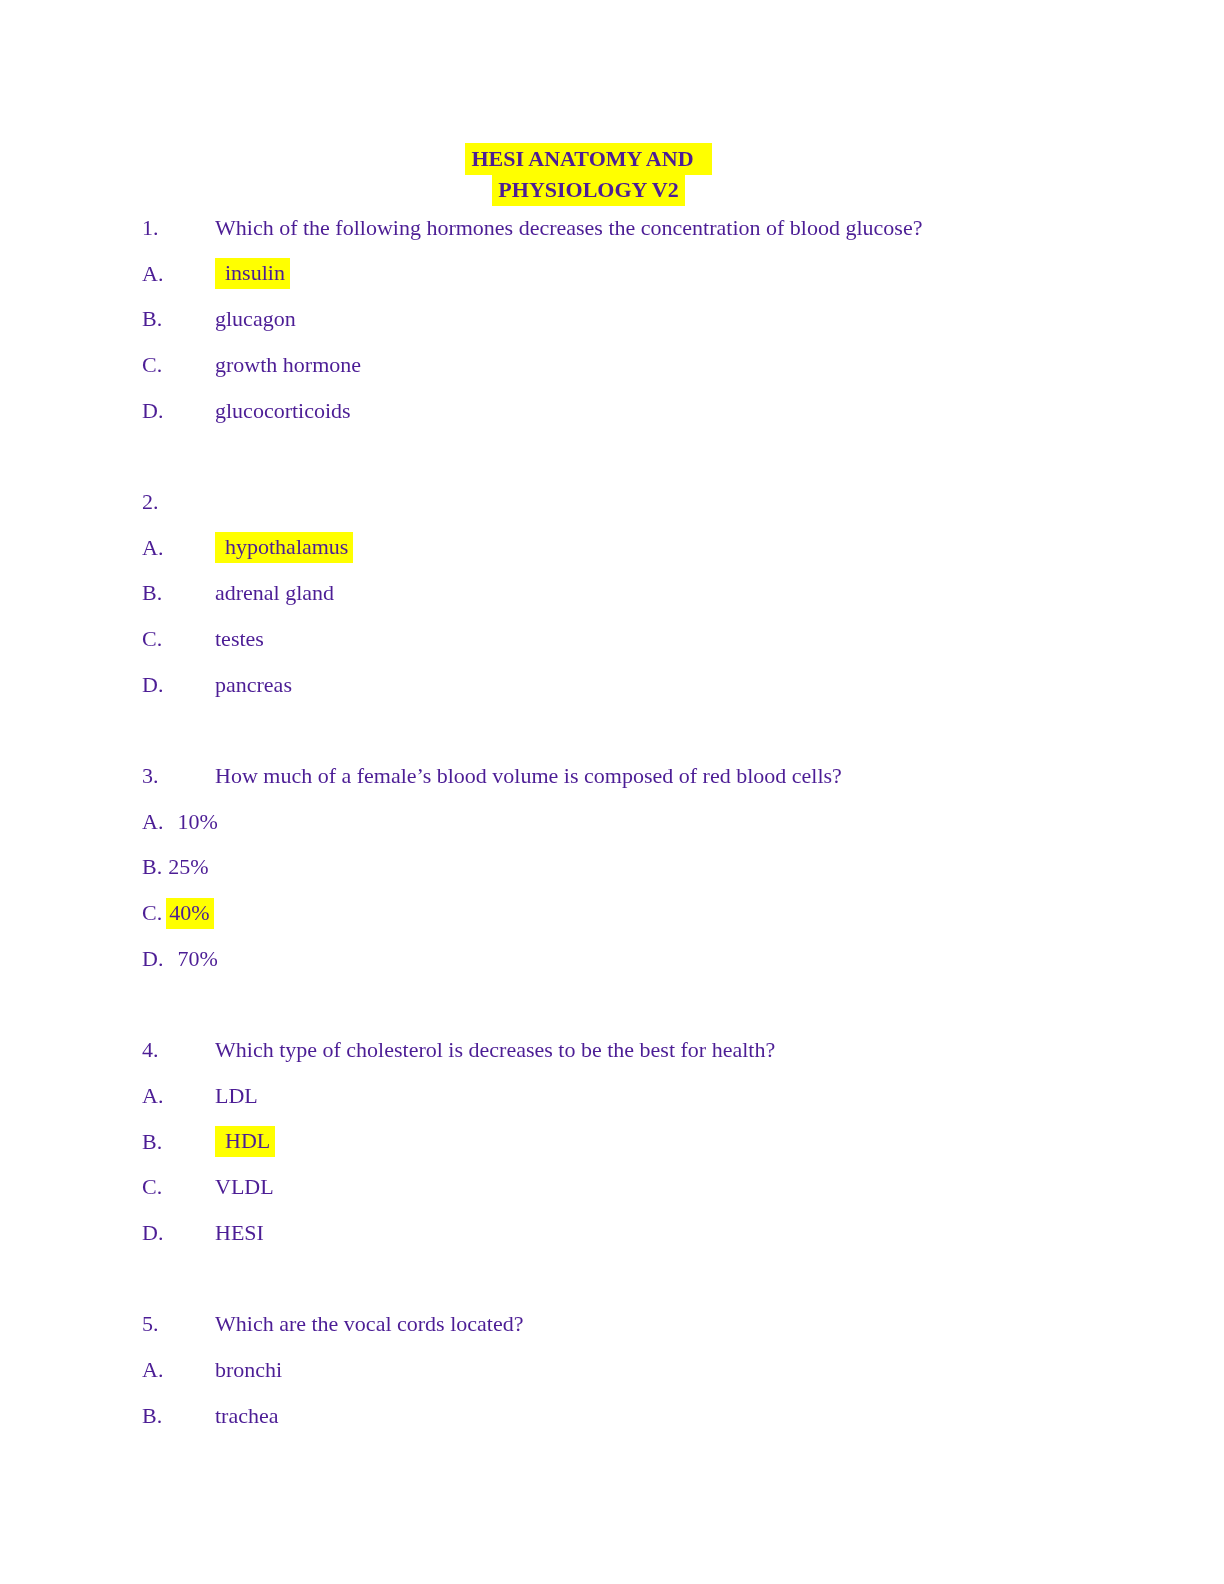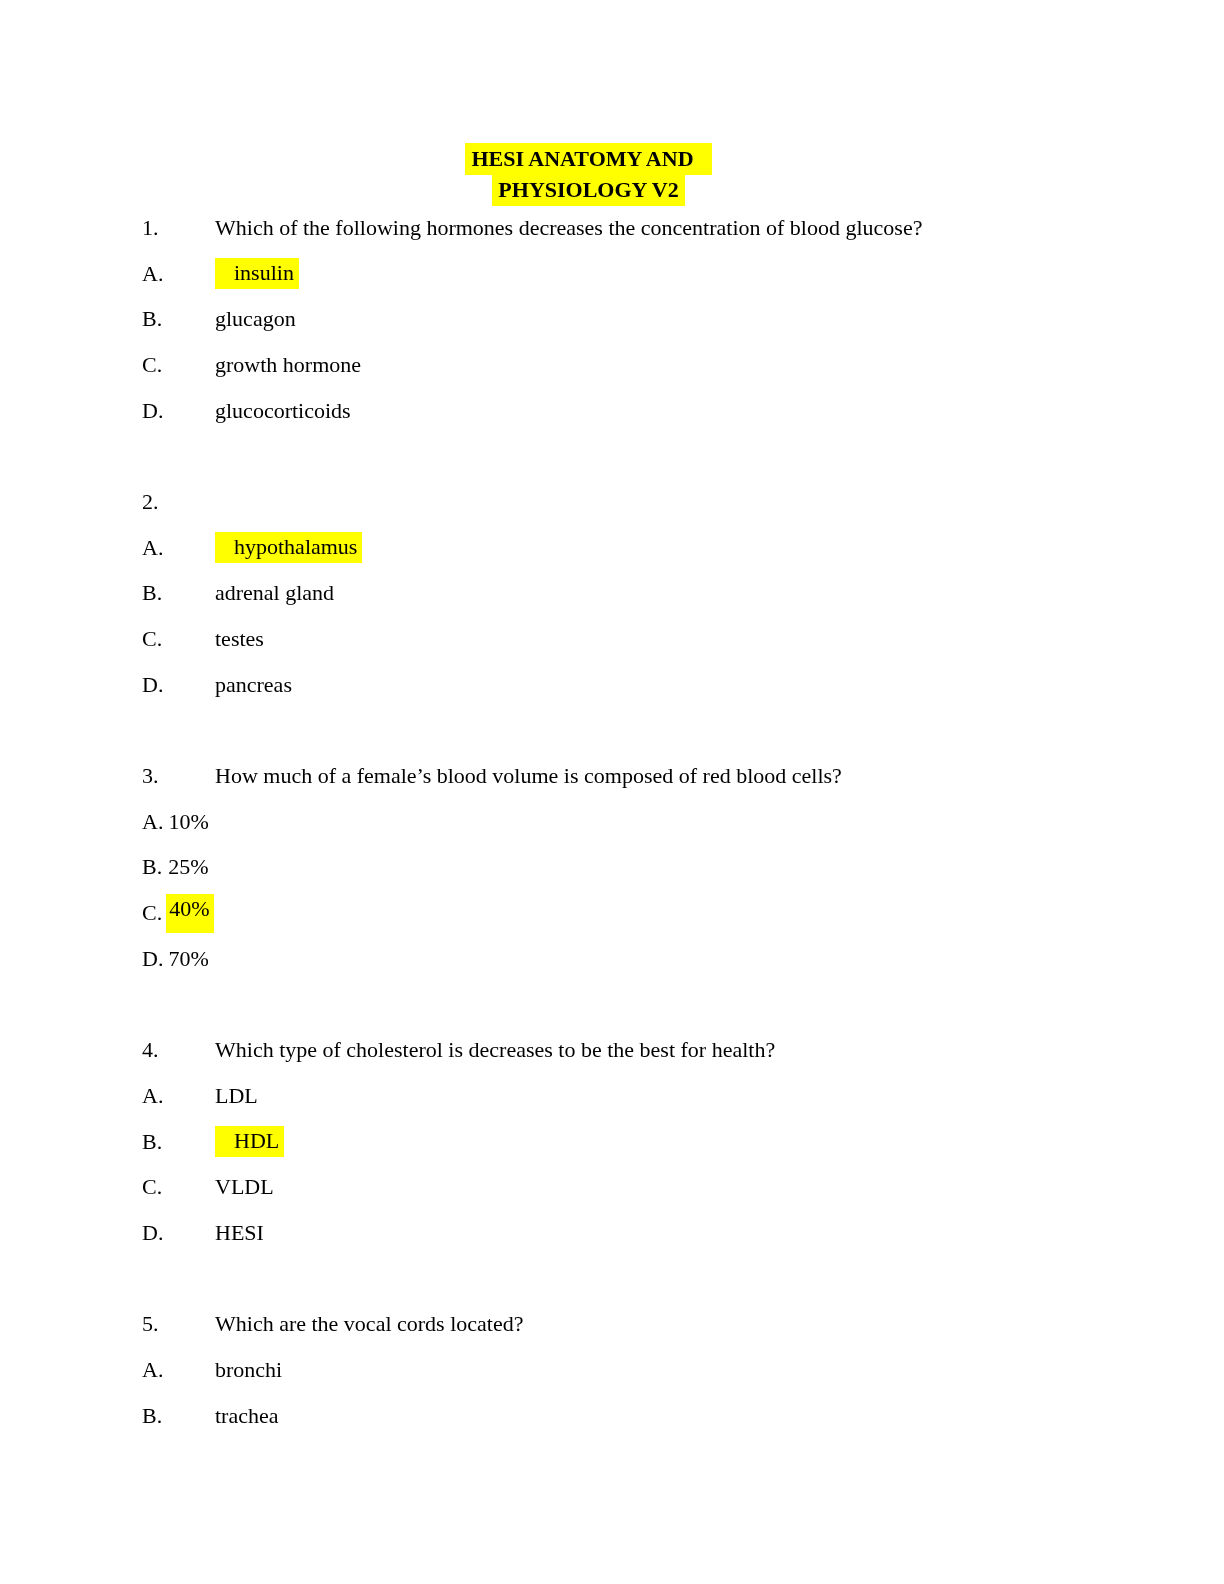--- a/index.html
+++ b/index.html
@@ -5,21 +5,21 @@
   html, body {
     margin: 0;
     padding: 0;
     background: #ffffff;
   }
   .page {
     position: relative;
     width: 1224px;
     height: 1584px;
     background: #ffffff;
-    color: #000000;
+    color: #4c1d95;
     font-family: "Liberation Serif", "DejaVu Serif", serif;
     font-size: 22px;
     box-sizing: border-box;
     padding-top: 143px;
     overflow: hidden;
   }
   .title-block {
     margin-left: 143px;
     margin-right: 190px;
     text-align: center;
@@ -44,31 +44,31 @@
     display: flex;
     align-items: center;
     padding-left: 142px;
     white-space: nowrap;
   }
   .num {
     width: 73px;
     flex: none;
   }
   .opt-text.hl {
-    padding: 2px 5px 3px 19px;
+    padding: 2px 5px 3px 10px;
   }
   .inline-val {
-    margin-left: 5px;
+    margin-left: 14px;
   }
   .inline-val.wide-gap {
     margin-left: 6px;
   }
   .inline-val.hl {
     margin-left: 4px;
-    padding: 2px 4px 11px 3px;
+    padding: 2px 4px 3px 3px;
   }
 </style>
 </head>
 <body>
 
 <div class="page">
 
   <div class="title-block">
     <div class="title-line"><span class="hl trail-space">HESI ANATOMY AND</span></div>
     <div class="title-line"><span class="hl">PHYSIOLOGY V2</span></div>

